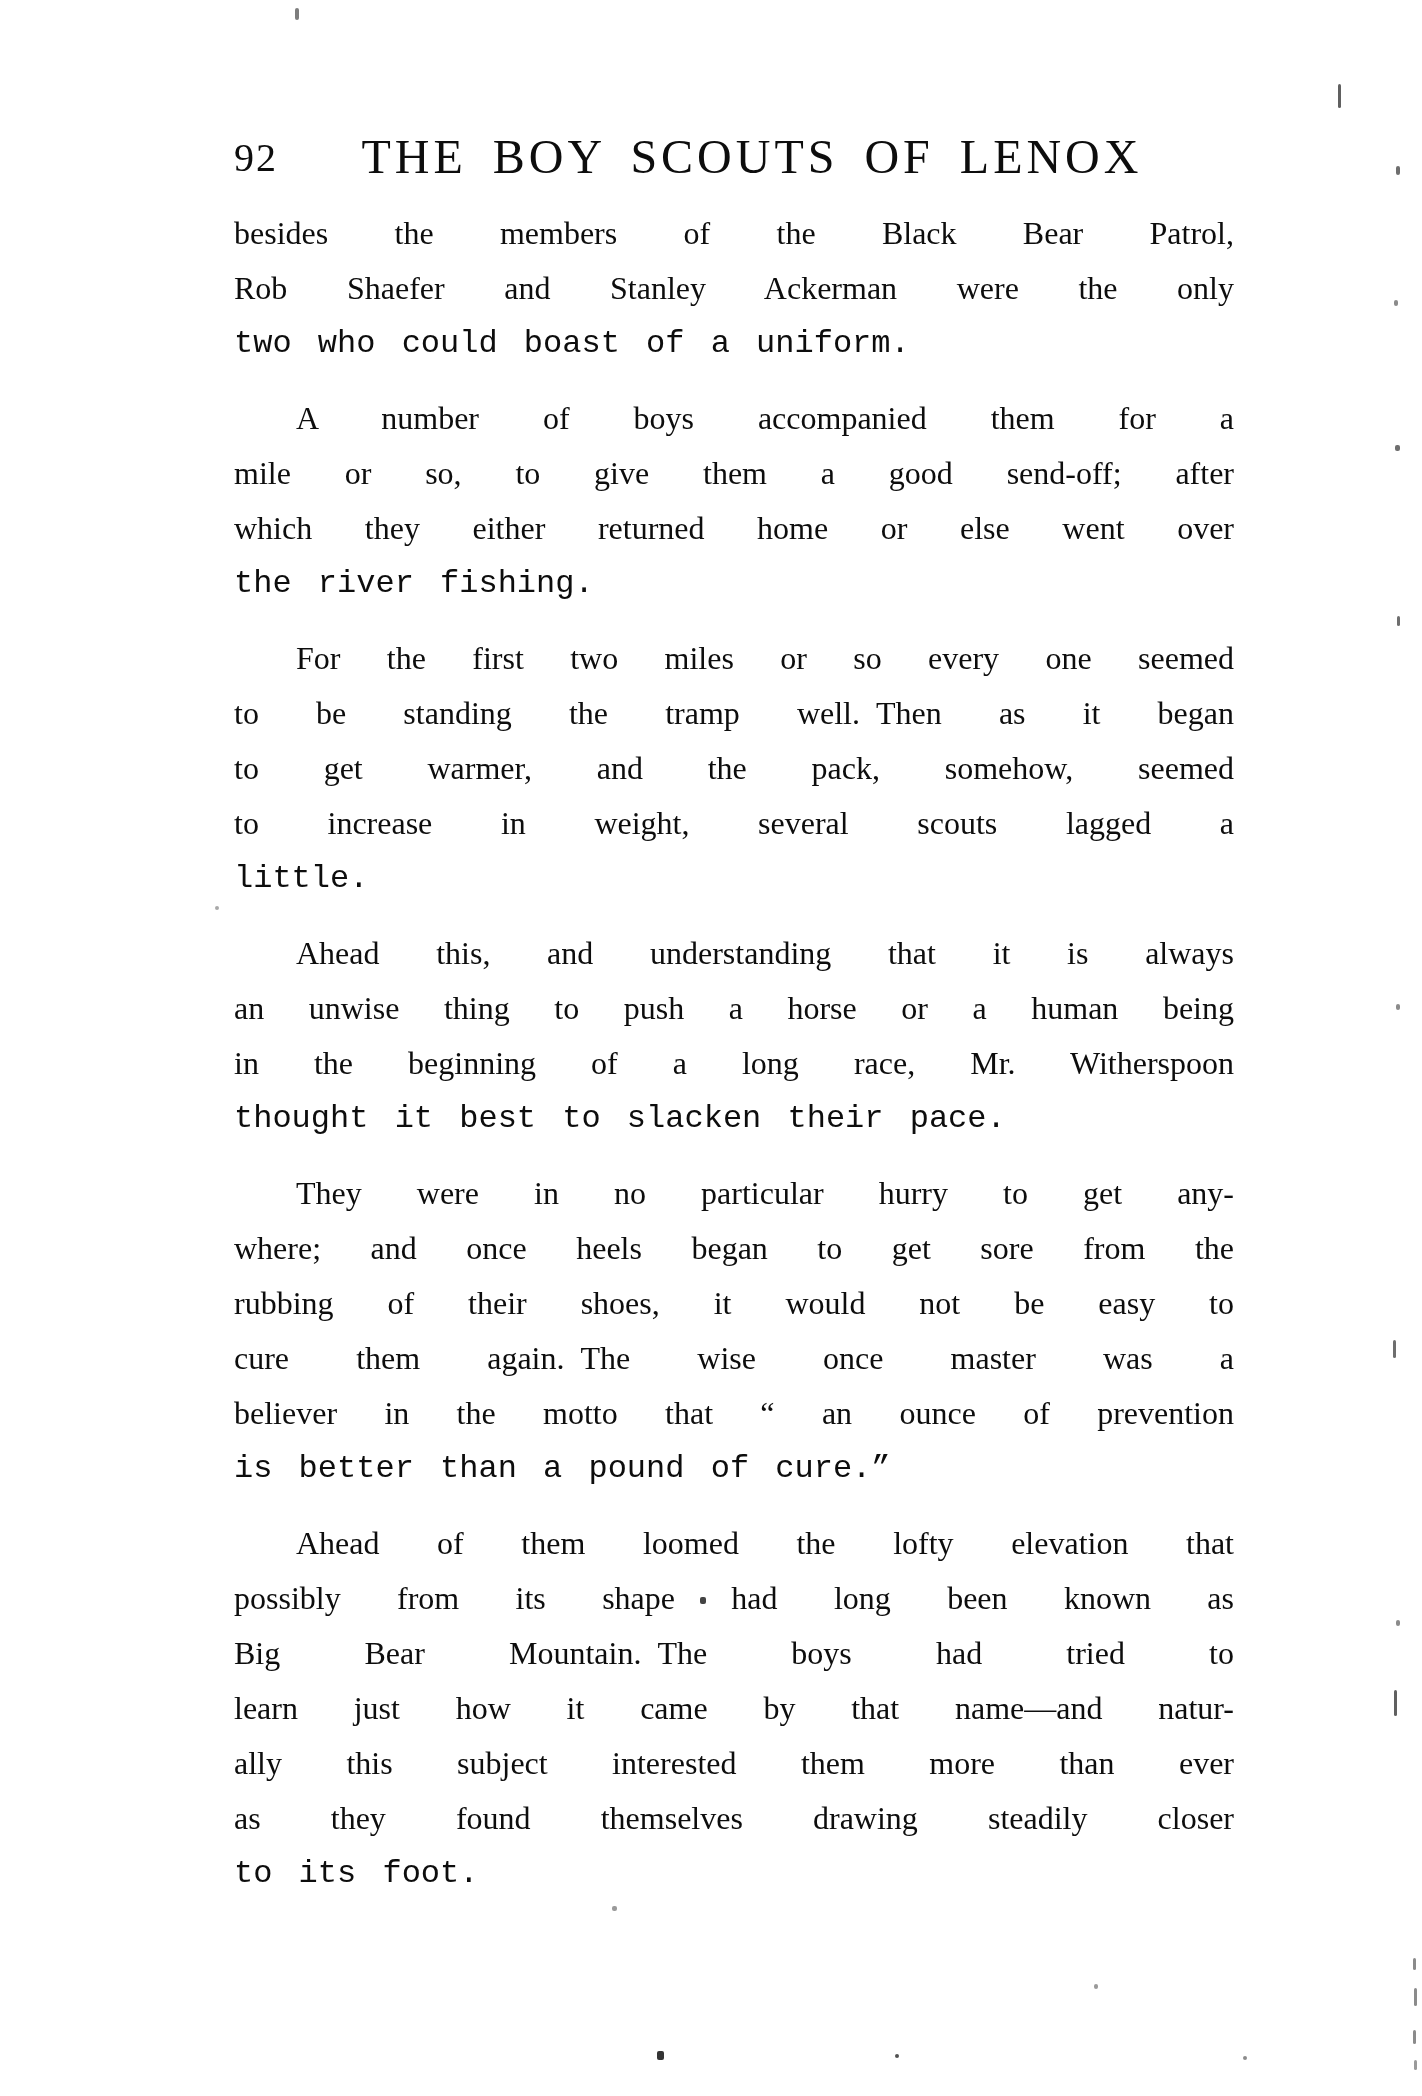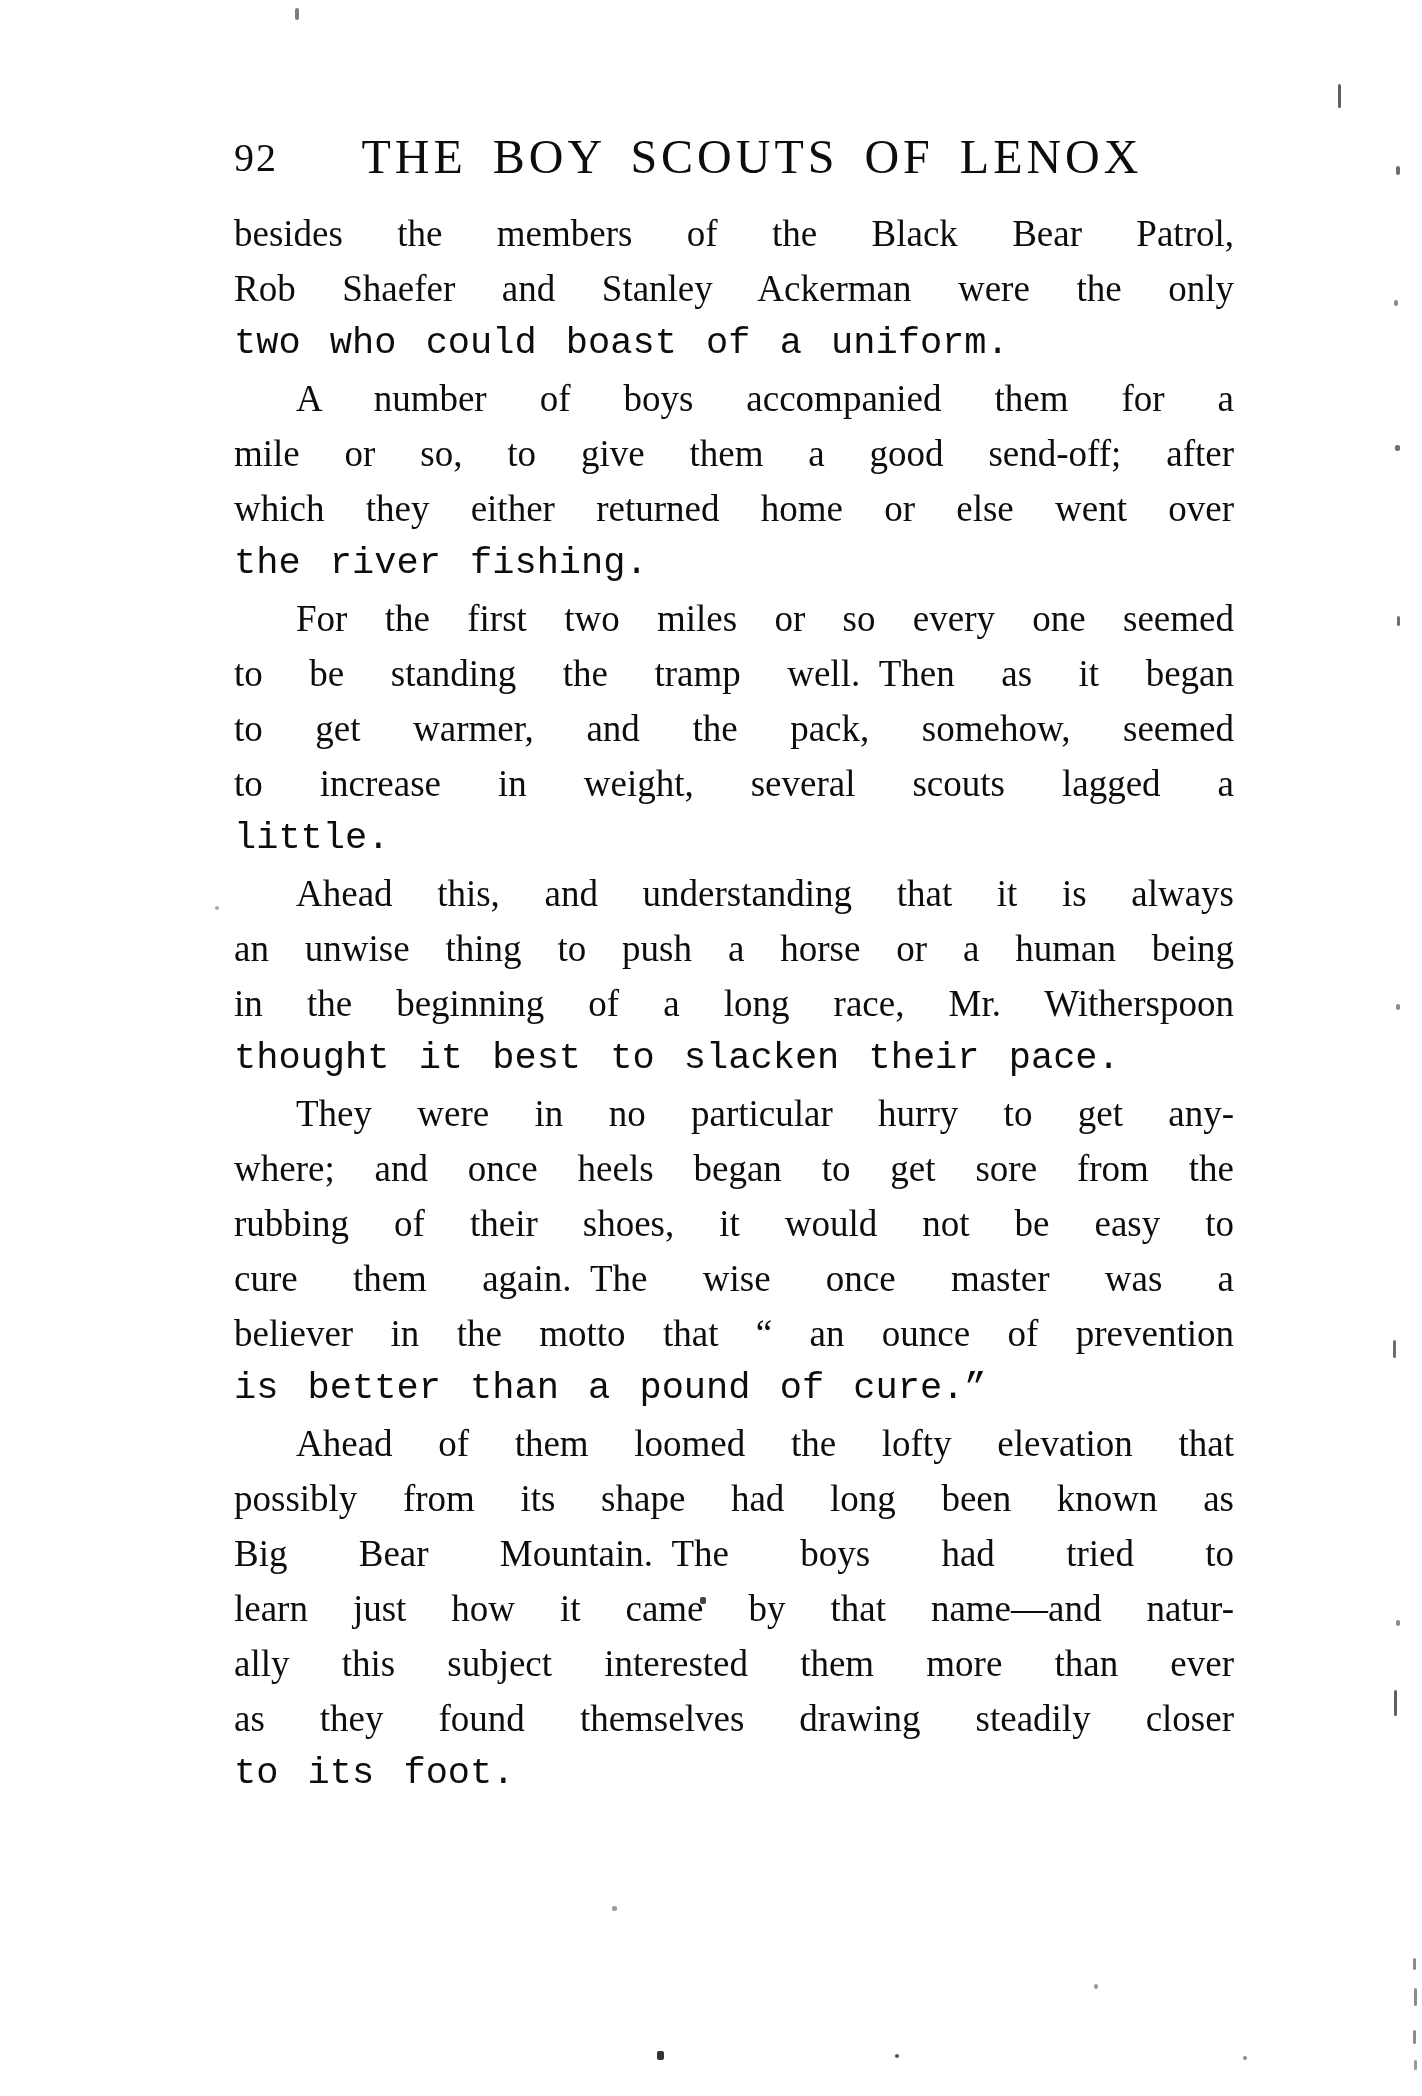--- a/index.html
+++ b/index.html
@@ -45,28 +45,28 @@
     white-space: nowrap;
     color: #0d0d0d;
   }
   .bodytext {
     position: absolute;
     top: 206px;
     left: 234px;
     width: 1000px;
   }
   .ln {
-    font-size: 37px;
+    font-size: 32px;
     line-height: 55px;
     text-align: justify;
     text-align-last: justify;
     word-spacing: 2px;
     color: #0d0d0d;
   }
-  .ln.ind { text-indent: 62px; }
+  .ln.ind { text-indent: 62px; margin-top: 20px; }
   .ln.end {
     text-align-last: left;
     word-spacing: 7px;
     font-family: Liberation Mono, monospace;
   }
   .speck {
     position: absolute;
     background: #555;
     border-radius: 2px;
     opacity: 0.85;

